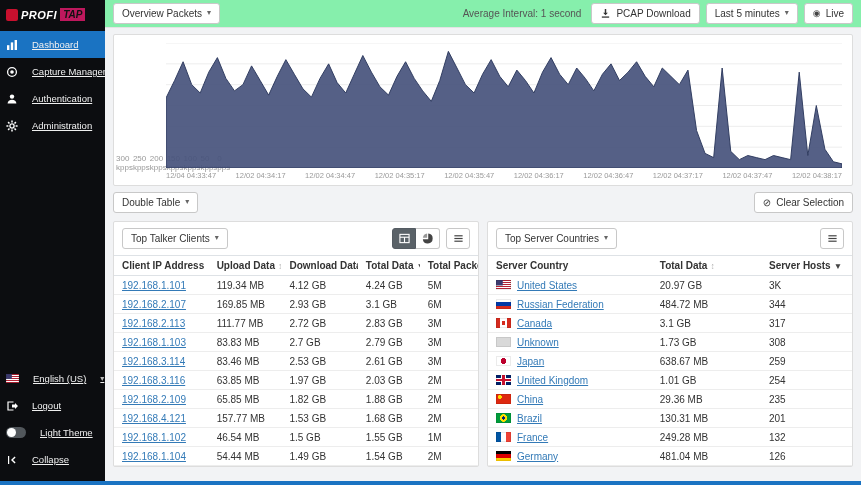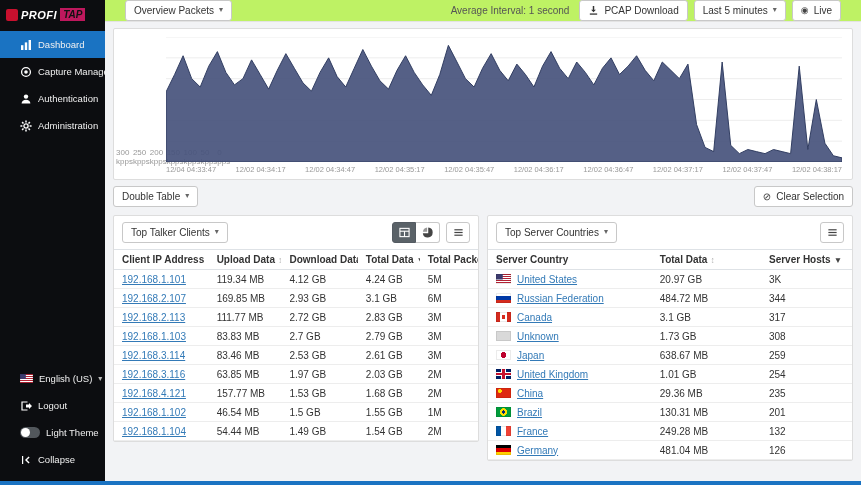--- a/index.html
+++ b/index.html
@@ -9,22 +9,22 @@
     background:#f2f3f5; font-family:"Liberation Sans", sans-serif; color:#333;
   }
   
   .sidebar { position:absolute; left:0; top:0; bottom:4px; width:105px;
     background:#0c0d10; display:flex; flex-direction:column; color:#fff; z-index:2; }
   .logo { display:flex; align-items:center; gap:3px; padding:8px 6px 10px; }
   .logo-mark { width:12px; height:12px; background:#c8102e; border-radius:2px; flex:none; }
   .logo-profi { font-size:11px; font-weight:bold; font-style:italic; letter-spacing:.5px; }
   .logo-tap { font-size:10px; font-weight:bold; font-style:italic; background:#be185d; color:#111;
     padding:1px 3px; border-radius:0; }
-  .menu-item { display:flex; align-items:center; gap:6px; height:27px; padding:0 20px;
-    font-size:9.5px; color:#f0f0f0; cursor:pointer; white-space:nowrap; overflow:hidden; }
+  .menu-item { display:flex; align-items:center; gap:14px; height:27px; padding:0 6px;
+    font-size:9.5px; color:#f0f0f0; cursor:pointer; white-space:nowrap; overflow:hidden;text-decoration:underline; }
   .menu-item.active { background:#1a73c2; }
   .micon { width:12px; height:12px; flex:none; display:inline-flex; }
   .micon svg { width:12px; height:12px; }
   .sidebar-footer { margin-top:auto; padding-bottom:8px; }
   .caret { font-size:8px; color:#666; }
   .menu-item .caret { color:#bbb; margin-left:auto; }
   .toggle { width:20px; height:11px; background:#52575c; border-radius:6px; position:relative; flex:none; }
   .toggle::after { content:''; position:absolute; left:1px; top:1px; width:9px; height:9px;
     border-radius:50%; background:#fff; }
   
@@ -47,22 +47,22 @@
       linear-gradient(to right, rgba(0,0,0,0) 34%, #fff 34% 66%, rgba(0,0,0,0) 66%);
       background-color:#012169; }
   .flag-cn { background:
       radial-gradient(circle 2px at 25% 30%, #ffde00 95%, rgba(0,0,0,0) 100%), #de2910; }
   .flag-br { background:
       radial-gradient(circle at 50% 50%, #002776 0 17%, #ffdf00 18% 40%, rgba(0,0,0,0) 42%), #009c3b; }
   .flag-fr { background:linear-gradient(to right,#0055a4 0 33%,#fff 33% 66%,#ef4135 66%); }
   .flag-de { background:linear-gradient(to bottom,#000 0 33%,#dd0000 33% 66%,#ffce00 66%); }
   
   .main { position:absolute; left:105px; right:0; top:0; bottom:4px; overflow:hidden; }
-  .topbar { height:22px; background:#bef264; border-bottom:1px solid #e3e3e3;
-    display:flex; align-items:center; padding:0 20px; }
+  .topbar { height:28px; background:#86efac; border-bottom:1px solid #e3e3e3;
+    display:flex; align-items:center; padding:0 8px; }
   .topbar-right { margin-left:auto; display:flex; align-items:center; gap:6px; }
   .interval-text { font-size:10px; color:#555; margin-right:4px; }
   .btn { display:inline-flex; align-items:center; gap:5px; background:#fff;
     border:1px solid #c8c8c8; border-radius:3px; font-size:10px; color:#333;
     padding:4px 8px; font-family:inherit; cursor:pointer; line-height:1.1; white-space:nowrap; }
   .bicon { display:inline-flex; width:11px; height:11px; }
   .bicon svg { width:11px; height:11px; }
   .live-dot { font-size:9px; color:#444; }
   
   .chart-card { margin:6px 8px 4px; background:#fff; border:1px solid #ddd; border-radius:2px;
@@ -70,21 +70,21 @@
     padding:8px 10px 2px 2px; }
   .y-labels { display:flex; justify-content:space-between;
     align-items:flex-end; font-size:8px; color:#999; padding-right:5px; margin:-4px 0; }
   .plot { position:relative; }
   .plot svg { position:absolute; left:0; top:0; width:100%; height:100%; display:block; }
   .x-labels { grid-column:2; display:flex; justify-content:space-between; font-size:7.5px;
     color:#999; padding-top:3px; }
   
   .controls-row { display:flex; align-items:center; padding:2px 8px 8px; }
   
-  .tables-row { display:flex; gap:8px; padding:0 8px; align-items:flex-start; }
+  .tables-row { display:flex; gap:8px; padding:0 8px; align-items:center; }
   .table-card { flex:1; background:#fff; border:1px solid #ddd; border-radius:2px; min-width:0; }
   .card-header { display:flex; align-items:center; padding:6px 8px; gap:6px; }
   .view-group { margin-left:auto; display:flex; }
   .iconbtn { width:24px; height:21px; display:inline-flex; align-items:center; justify-content:center;
     background:#fff; border:1px solid #c8c8c8; color:#444; cursor:pointer; padding:0; border-radius:3px; }
   .view-group .iconbtn:first-child { border-radius:3px 0 0 3px; }
   .view-group .iconbtn:last-child { border-radius:0 3px 3px 0; border-left:none; }
   .iconbtn.active { background:#5a6268; border-color:#545b62; color:#fff; }
   .iconbtn svg { width:11px; height:11px; }
   table { width:100%; border-collapse:collapse; font-size:10px; color:#333; table-layout:fixed; }
@@ -340,20 +340,27 @@
               <td>3M</td>
             </tr>
             <tr>
               <td><a href="#" class="cell-link">192.168.3.116</a></td>
               <td>63.85 MB</td>
               <td>1.97 GB</td>
               <td>2.03 GB</td>
               <td>2M</td>
             </tr>
             <tr>
+              <td><a href="#" class="cell-link">192.168.2.109</a></td>
+              <td>65.85 MB</td>
+              <td>1.82 GB</td>
+              <td>1.88 GB</td>
+              <td>2M</td>
+            </tr>
+            <tr>
               <td><a href="#" class="cell-link">192.168.4.121</a></td>
               <td>157.77 MB</td>
               <td>1.53 GB</td>
               <td>1.68 GB</td>
               <td>2M</td>
             </tr>
             <tr>
               <td><a href="#" class="cell-link">192.168.1.102</a></td>
               <td>46.54 MB</td>
               <td>1.5 GB</td>

